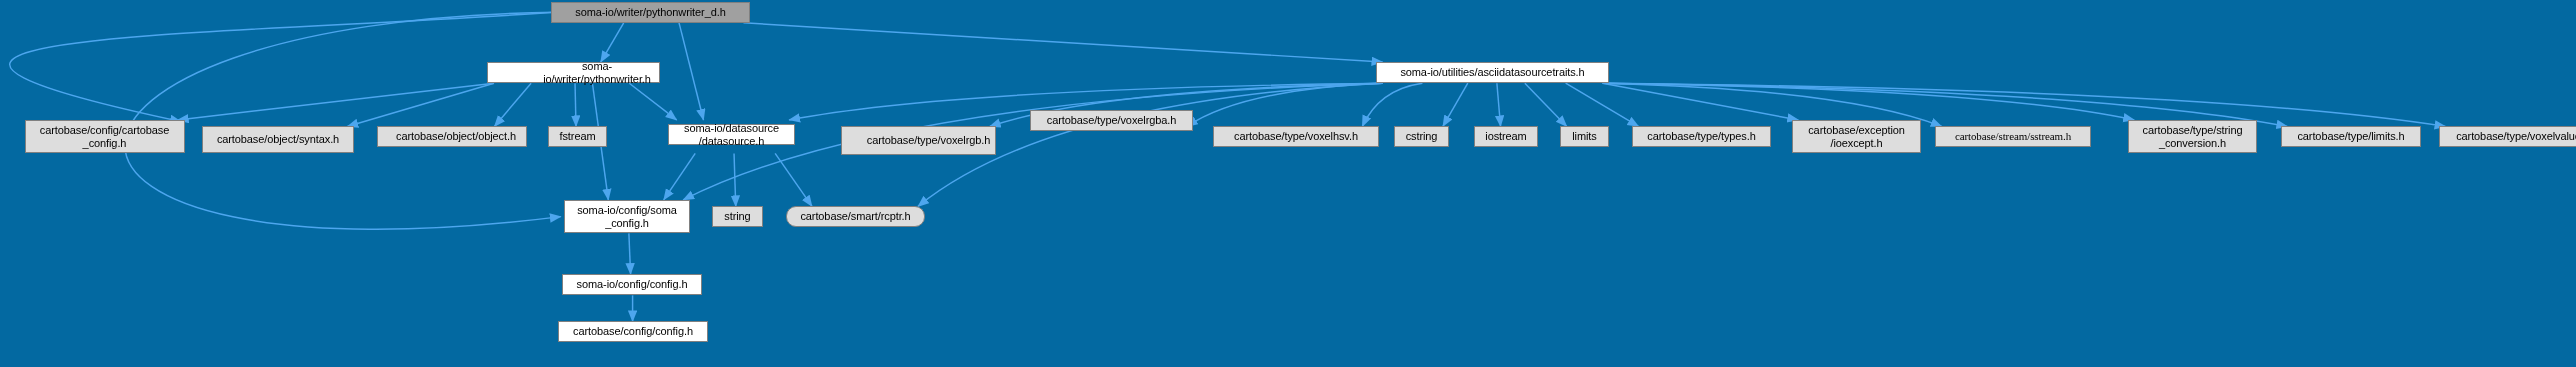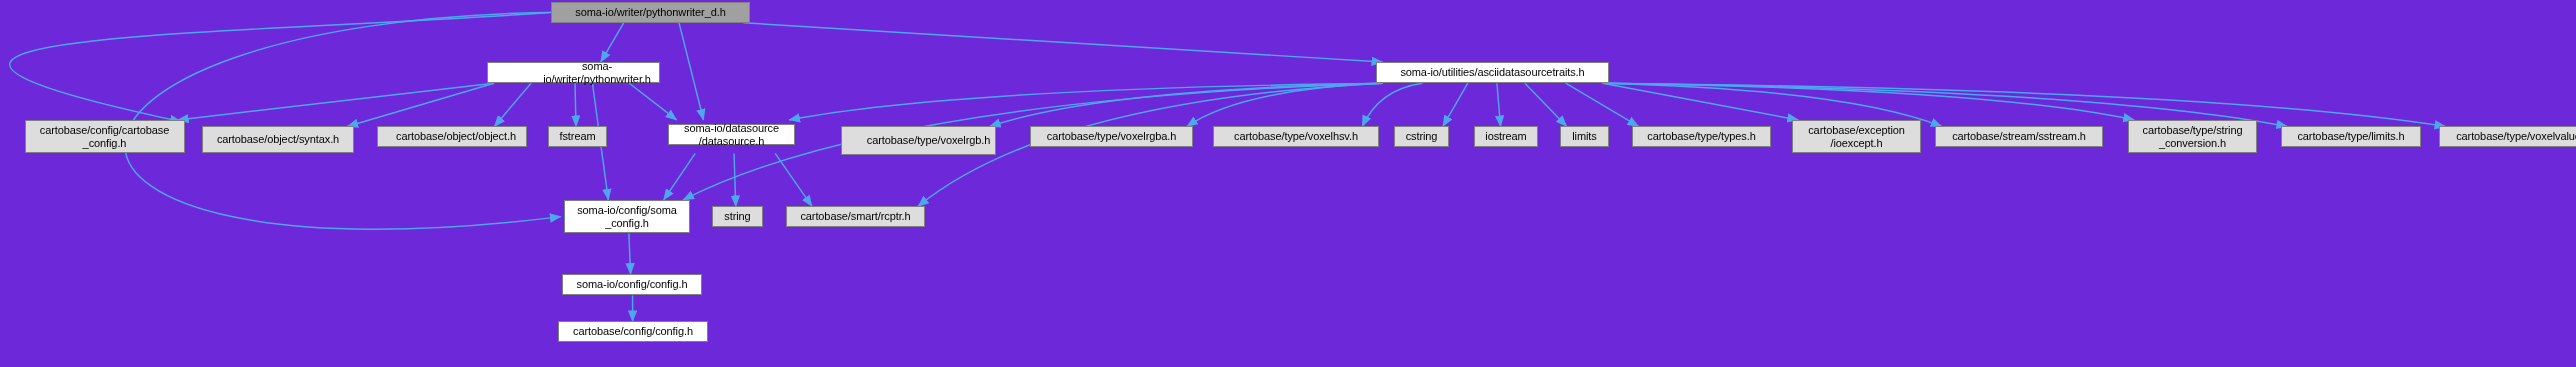--- a/index.html
+++ b/index.html
@@ -4,21 +4,21 @@
 <style>
   html, body {
     margin: 0;
     padding: 0;
     background: #ffffff;
   }
   #graph-root {
     position: relative;
     width: 2576px;
     height: 368px;
-    background: #6d28d9;
+    background: #0369a1;
     font-family: "Liberation Sans", sans-serif;
     overflow: hidden;
   }
   svg#edges {
     position: absolute;
     left: 0;
     top: 0;
     width: 2576px;
     height: 368px;
   }
@@ -91,34 +91,34 @@
       <div class="node fill-white" style="left: 487px; top: 62px; width: 173px; height: 21px; padding-left: 47px;"><span class="node-label">soma-io/writer/pythonwriter.h</span></div>
       <div class="node fill-white" style="left: 1376px; top: 62px; width: 233px; height: 21px;"><span class="node-label">soma-io/utilities/asciidatasourcetraits.h</span></div>
       <div class="node fill-grey" style="left: 24.5px; top: 120px; width: 160px; height: 33px;"><span class="node-label">cartobase/config/cartobase
 _config.h</span></div>
       <div class="node fill-grey" style="left: 202px; top: 126px; width: 152px; height: 27px;"><span class="node-label">cartobase/object/syntax.h</span></div>
       <div class="node fill-grey" style="left: 377px; top: 126px; width: 150px; height: 21px; padding-left: 8px;"><span class="node-label">cartobase/object/object.h</span></div>
       <div class="node fill-grey" style="left: 548px; top: 126px; width: 59px; height: 21px;"><span class="node-label">fstream</span></div>
       <div class="node fill-white" style="left: 668px; top: 124px; width: 127px; height: 21px;"><span class="node-label">soma-io/datasource
 /datasource.h</span></div>
       <div class="node fill-grey" style="left: 841px; top: 126px; width: 155px; height: 29px; padding-left: 20px;"><span class="node-label">cartobase/type/voxelrgb.h</span></div>
-      <div class="node fill-grey" style="left: 1030px; top: 126px; width: 163px; height: 21px;"><span class="node-label">cartobase/type/voxelrgba.h</span></div>
+      <div class="node fill-grey" style="left: 1030px; top: 110px; width: 163px; height: 21px;"><span class="node-label">cartobase/type/voxelrgba.h</span></div>
       <div class="node fill-grey" style="left: 1213px; top: 126px; width: 166px; height: 21px;"><span class="node-label">cartobase/type/voxelhsv.h</span></div>
       <div class="node fill-grey" style="left: 1394px; top: 126px; width: 55px; height: 21px;"><span class="node-label">cstring</span></div>
       <div class="node fill-grey" style="left: 1474px; top: 126px; width: 64px; height: 21px;"><span class="node-label">iostream</span></div>
       <div class="node fill-grey" style="left: 1560px; top: 126px; width: 49px; height: 21px;"><span class="node-label">limits</span></div>
       <div class="node fill-grey" style="left: 1632px; top: 126px; width: 139px; height: 21px;"><span class="node-label">cartobase/type/types.h</span></div>
       <div class="node fill-grey" style="left: 1792px; top: 120px; width: 129px; height: 33px; text-align: center;"><span class="node-label">cartobase/exception
 /ioexcept.h</span></div>
-      <div class="node fill-grey" style="left: 1935px; top: 126px; width: 168px; height: 21px;"><span class="node-label">cartobase/stream/sstream.h</span></div>
+      <div class="node fill-grey" style="left: 1935px; top: 126px; width: 156px; height: 21px; font-family: Liberation Serif, serif;"><span class="node-label">cartobase/stream/sstream.h</span></div>
       <div class="node fill-grey" style="left: 2128px; top: 120px; width: 129px; height: 33px;"><span class="node-label">cartobase/type/string
 _conversion.h</span></div>
       <div class="node fill-grey" style="left: 2281px; top: 126px; width: 140px; height: 21px;"><span class="node-label">cartobase/type/limits.h</span></div>
       <div class="node fill-grey" style="left: 2439px; top: 126px; width: 168px; height: 21px;"><span class="node-label">cartobase/type/voxelvalue.h</span></div>
       <div class="node fill-white" style="left: 564px; top: 200px; width: 126px; height: 33px;"><span class="node-label">soma-io/config/soma
 _config.h</span></div>
       <div class="node fill-grey" style="left: 712px; top: 206px; width: 51px; height: 21px;"><span class="node-label">string</span></div>
-      <div class="node fill-grey" style="left: 786px; top: 206px; width: 139px; height: 21px;"><span class="node-label">cartobase/smart/rcptr.h</span></div>
+      <div class="node fill-grey" style="left: 786px; top: 206px; width: 139px; height: 21px; border-radius: 10px;"><span class="node-label">cartobase/smart/rcptr.h</span></div>
       <div class="node fill-white" style="left: 562px; top: 274px; width: 140px; height: 21px;"><span class="node-label">soma-io/config/config.h</span></div>
       <div class="node fill-white" style="left: 558px; top: 321px; width: 150px; height: 21px;"><span class="node-label">cartobase/config/config.h</span></div>
     </div>
 </div>
 
 
 </body></html>

